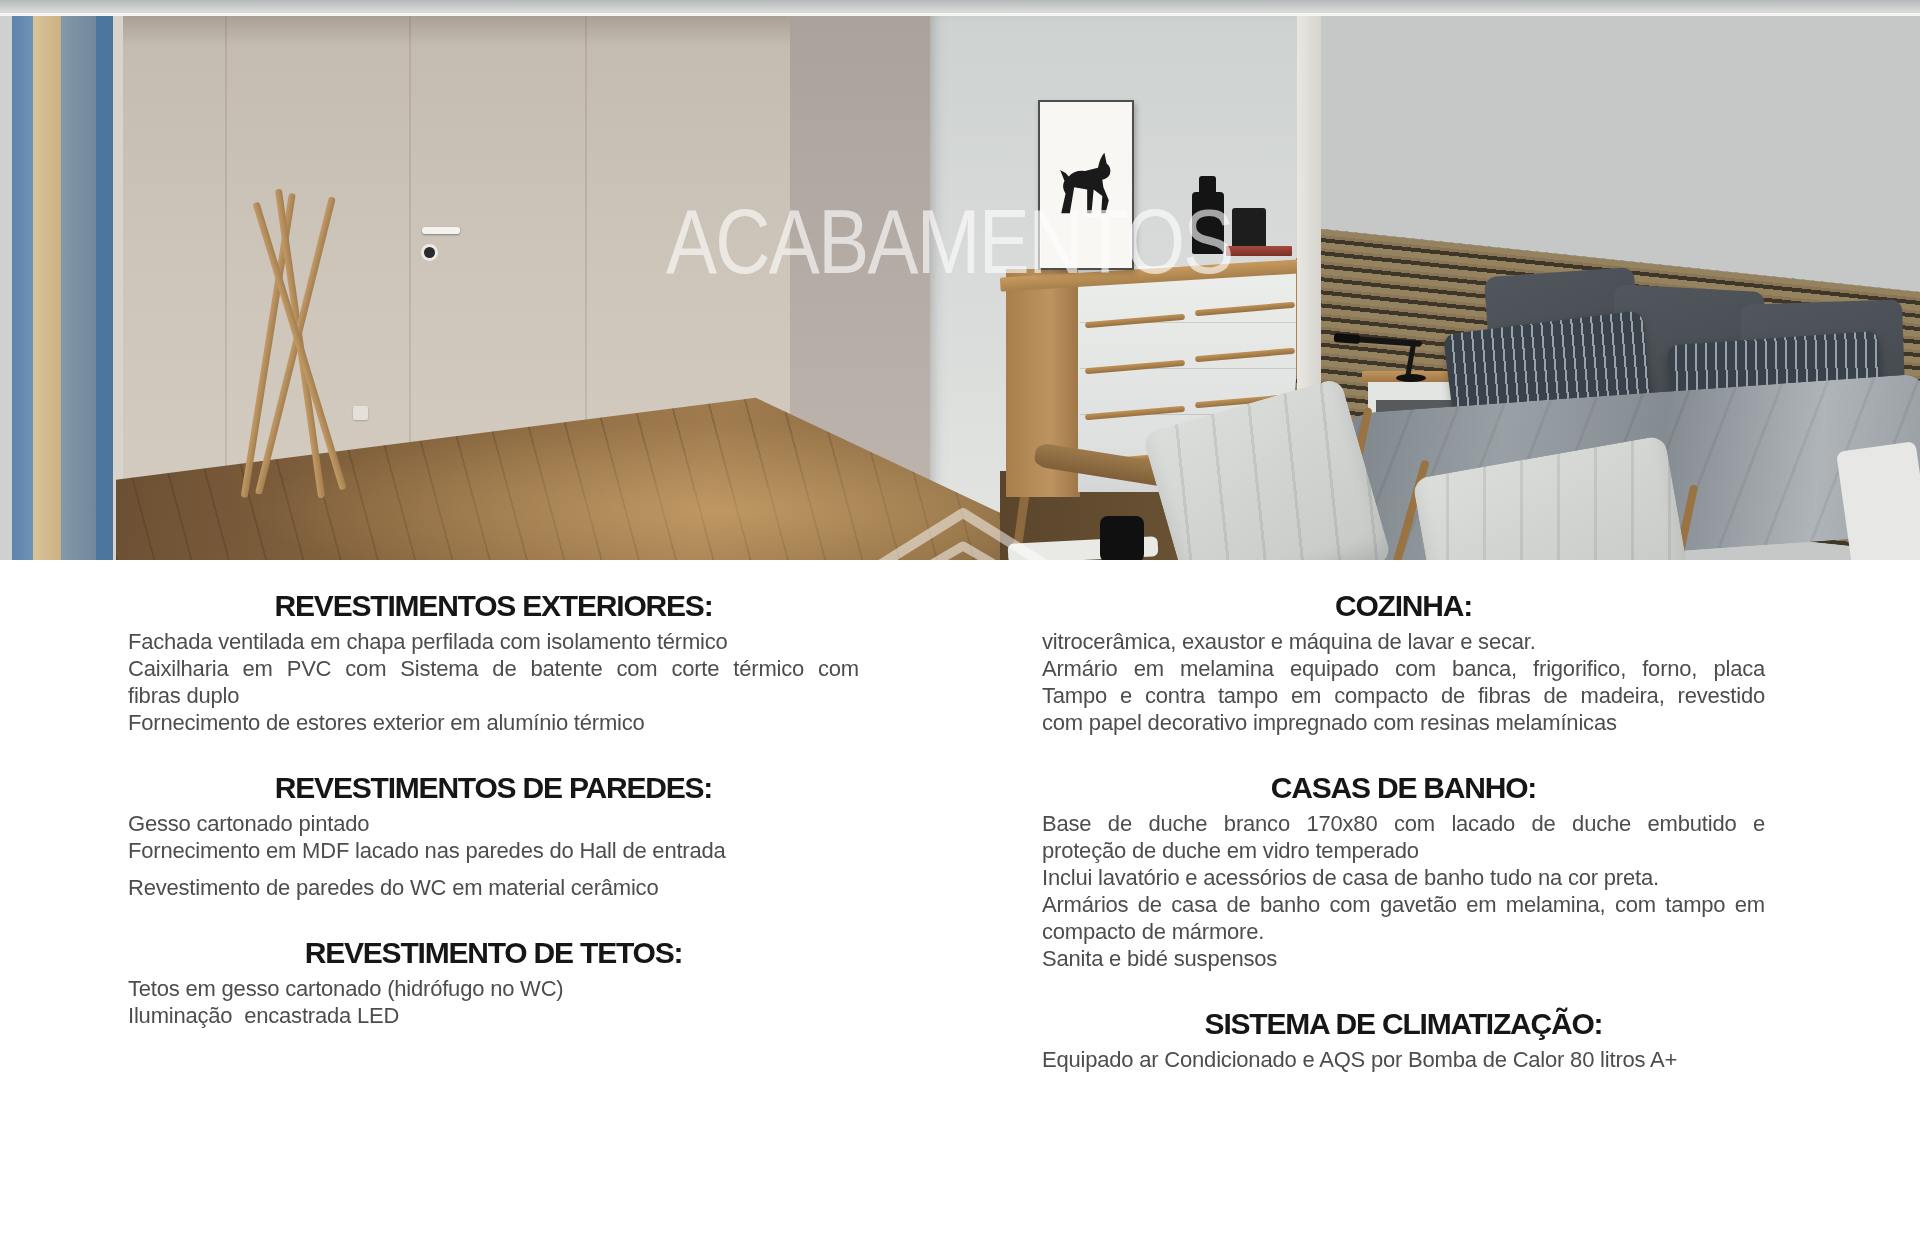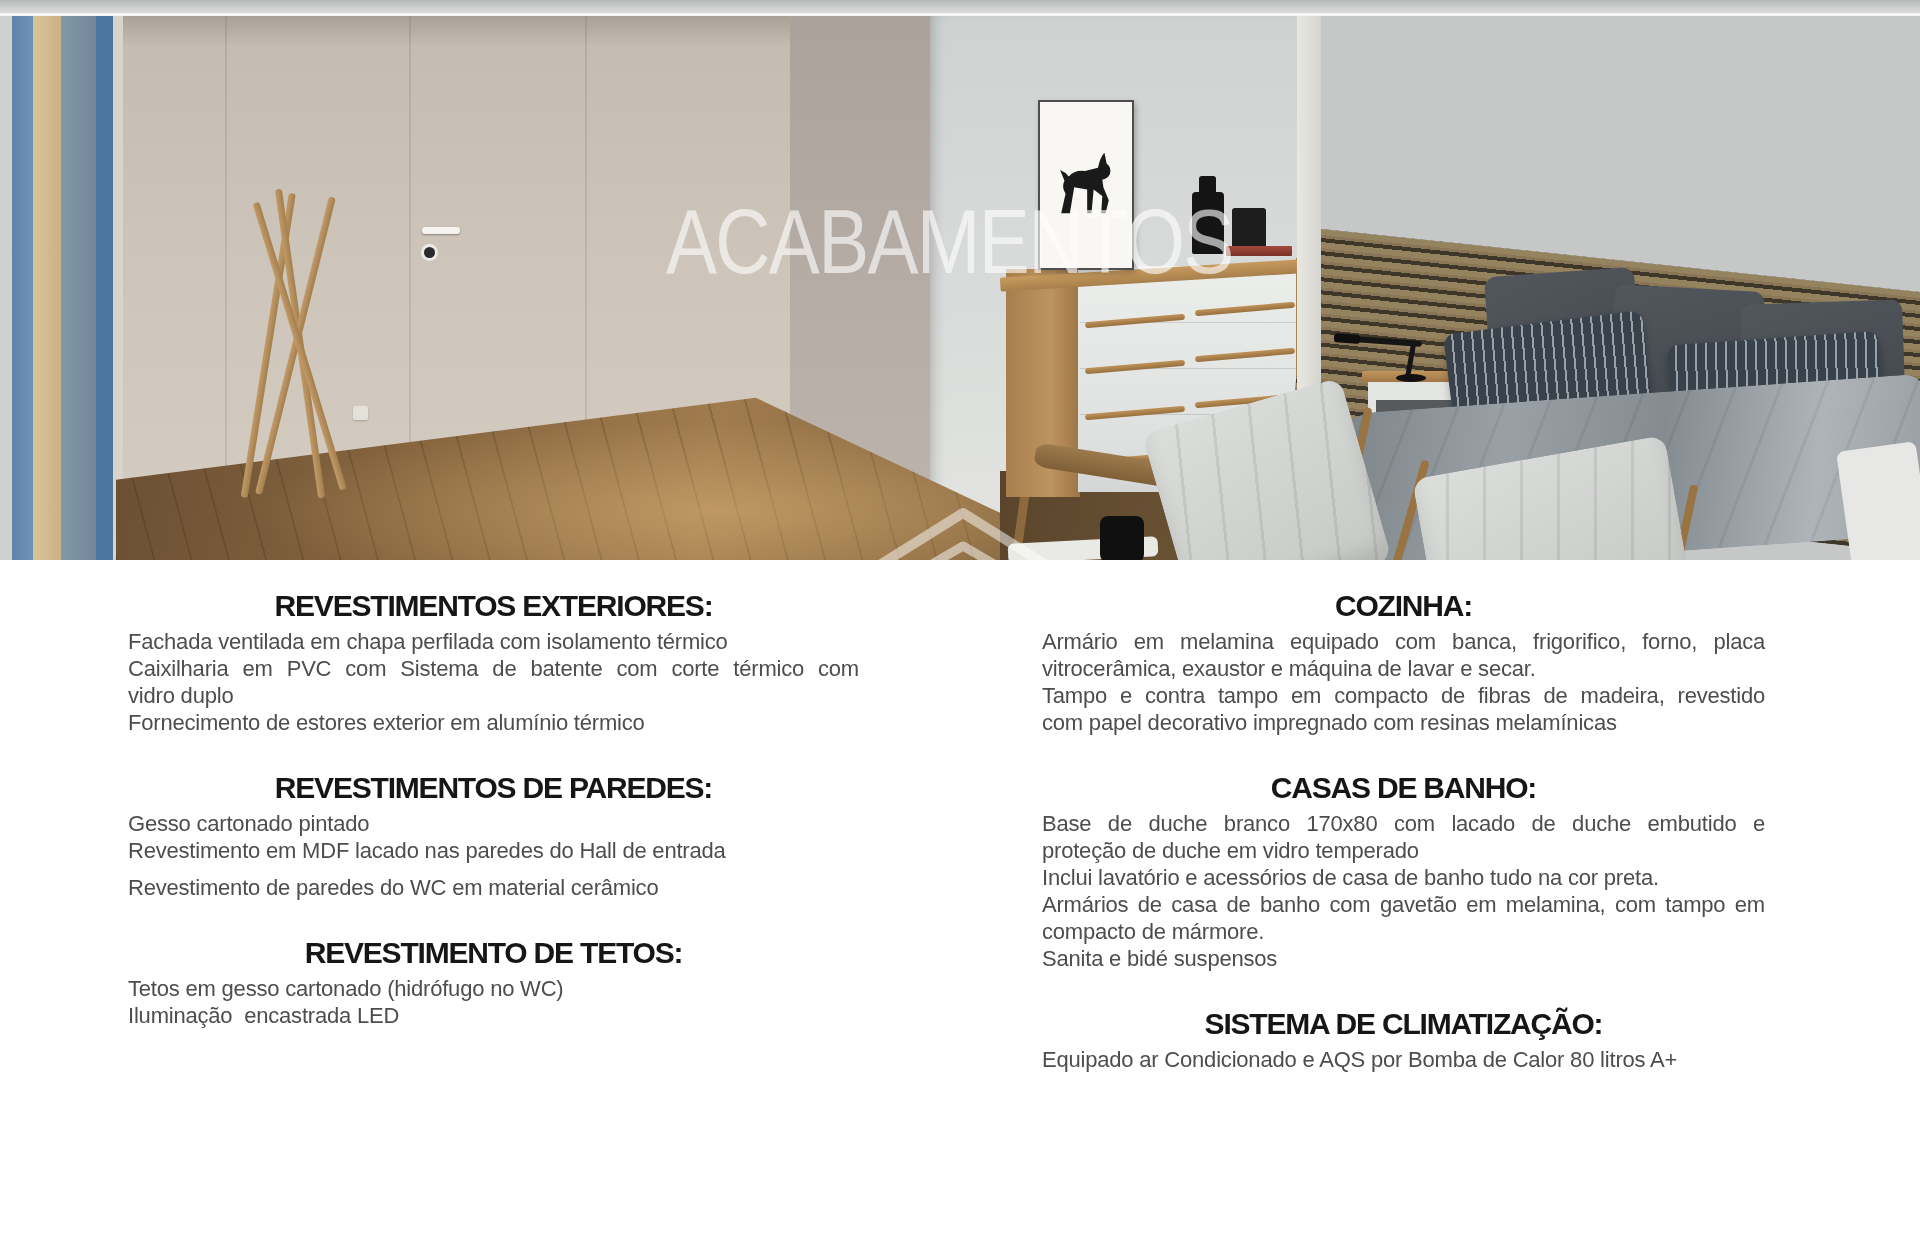--- a/index.html
+++ b/index.html
@@ -281,54 +281,54 @@
 
   <div class="ph" id="content">
     <div class="col" id="colL">
         <section>
           <h2>REVESTIMENTOS EXTERIORES:</h2>
           <div class="para">
             <div class="pline">Fachada ventilada em chapa perfilada com isolamento térmico</div>
           </div>
           <div class="para">
             <div class="pline jl">Caixilharia em PVC com Sistema de batente com corte térmico com</div>
-            <div class="pline">vidro duplo</div>
+            <div class="pline">fibras duplo</div>
           </div>
           <div class="para">
             <div class="pline">Fornecimento de estores exterior em alumínio térmico</div>
           </div>
         </section>
         <section>
           <h2>REVESTIMENTOS DE PAREDES:</h2>
           <div class="para">
             <div class="pline">Gesso cartonado pintado</div>
           </div>
           <div class="para">
-            <div class="pline">Revestimento em MDF lacado nas paredes do Hall de entrada</div>
+            <div class="pline">Fornecimento em MDF lacado nas paredes do Hall de entrada</div>
           </div>
           <div class="para gap">
             <div class="pline">Revestimento de paredes do WC em material cerâmico</div>
           </div>
         </section>
         <section>
           <h2>REVESTIMENTO DE TETOS:</h2>
           <div class="para">
             <div class="pline">Tetos em gesso cartonado (hidrófugo no WC)</div>
           </div>
           <div class="para">
             <div class="pline">Iluminação  encastrada LED</div>
           </div>
         </section>
       </div>
     <div class="col" id="colR">
         <section>
           <h2>COZINHA:</h2>
           <div class="para">
+            <div class="pline">vitrocerâmica, exaustor e máquina de lavar e secar.</div>
             <div class="pline jl">Armário em melamina equipado com banca, frigorifico, forno, placa</div>
-            <div class="pline">vitrocerâmica, exaustor e máquina de lavar e secar.</div>
           </div>
           <div class="para">
             <div class="pline jl">Tampo e contra tampo em compacto de fibras de madeira, revestido</div>
             <div class="pline">com papel decorativo impregnado com resinas melamínicas</div>
           </div>
         </section>
         <section>
           <h2>CASAS DE BANHO:</h2>
           <div class="para">
             <div class="pline jl">Base de duche branco 170x80 com lacado de duche embutido e</div>

